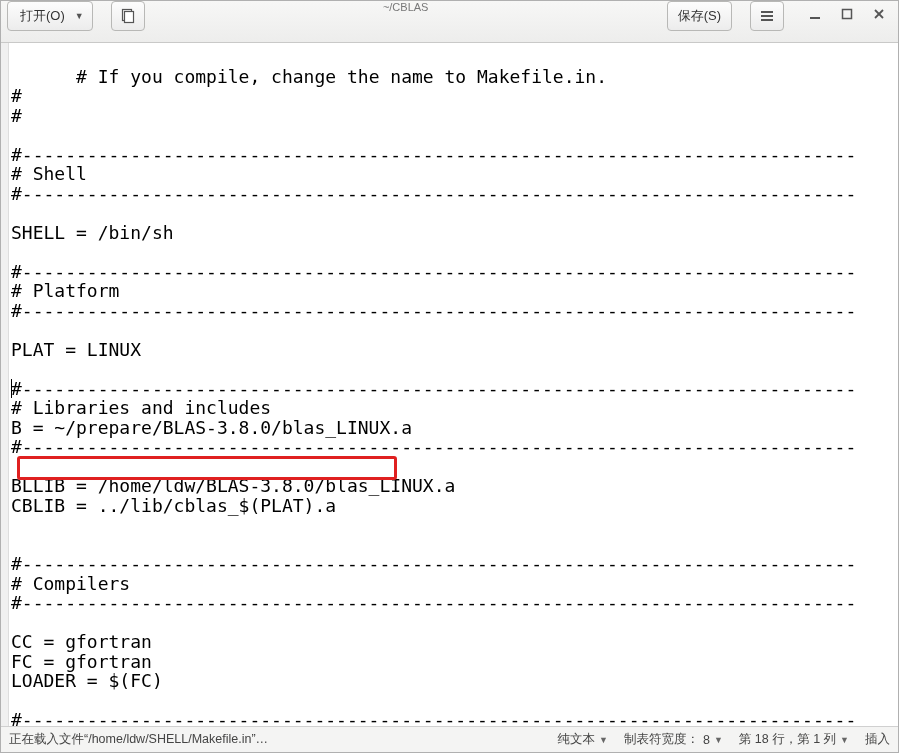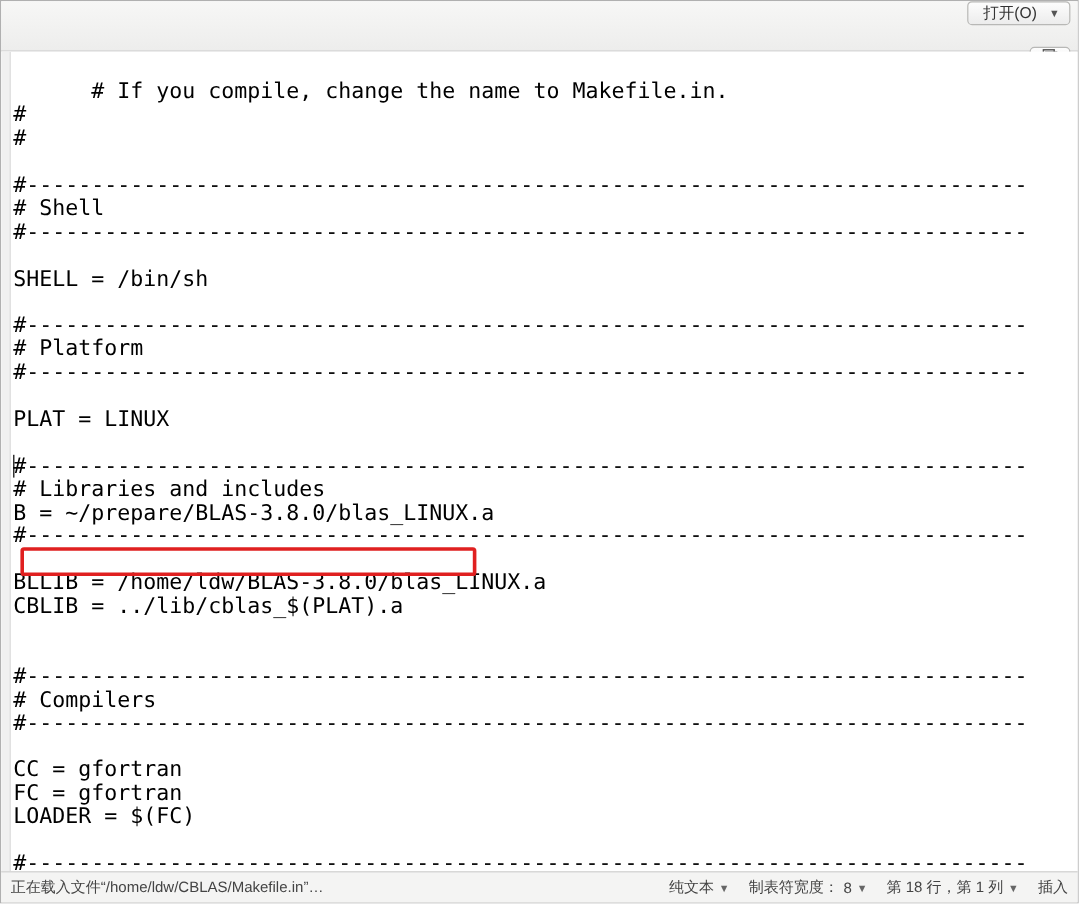--- a/index.html
+++ b/index.html
@@ -1,18 +1,18 @@
 <!DOCTYPE html>
 <html><head>
 <meta charset="utf-8">
 <style>
 * { margin:0; padding:0; box-sizing:border-box; }
 body { font-family: sans-serif; background:#fff; }
 .window { width:899px; height:753px; border:1px solid #b0b0b0; display:flex; flex-direction:column; background:#fff; }
-.headerbar { height:42px; background:linear-gradient(#f7f7f6,#ededec); border-bottom:1px solid #c9c9c8; display:flex; align-items:flex-end; padding:0 6px; gap:18px;flex-direction:column; }
+.headerbar { height:42px; background:linear-gradient(#f7f7f6,#ededec); border-bottom:1px solid #c9c9c8; display:flex; align-items:flex-start; padding:0 6px; gap:18px; }
 .btn { height:30px; background:linear-gradient(#fdfdfd,#ececec); border:1px solid #b8b8b6; border-radius:4px; display:flex; align-items:center; justify-content:center; font-size:13px; color:#333; cursor:pointer; padding:0 10px; }
 .open-btn { padding:0 8px 0 12px; gap:6px; }
 .open-btn .caret { font-size:9px; color:#555; margin-left:4px; }
 .icon-btn { width:34px; padding:0; }
 .titlearea { flex:1; text-align:center; }
 .title { font-size:13px; font-weight:bold; color:#333; }
 .subtitle { font-size:11px; color:#777; }
 .win-controls { display:flex; gap:6px; }
 .win-ctrl { width:26px; height:26px; display:flex; align-items:center; justify-content:center; font-size:13px; color:#555; cursor:pointer; }
 .editor-wrap { flex:1; display:flex; overflow:hidden; background:#fff; }
@@ -36,21 +36,20 @@
       <span>打开(O)</span>
       <span class="caret">▼</span>
     </div>
     <div class="btn icon-btn">
       <svg width="16" height="16" viewBox="0 0 16 16">
         <rect x="2.5" y="1.5" width="9" height="11" fill="none" stroke="#555" stroke-width="1.2"></rect>
         <rect x="4.5" y="3.5" width="9" height="11" fill="#fff" stroke="#555" stroke-width="1.2"></rect>
       </svg>
     </div>
     <div class="titlearea">
-      <div class="title">Makefile.in</div>
       <div class="subtitle">~/CBLAS</div>
     </div>
     <div class="btn">
       <span>保存(S)</span>
     </div>
     <div class="btn icon-btn">
       <svg width="16" height="16" viewBox="0 0 16 16">
         <rect x="2" y="3" width="12" height="2" fill="#555"></rect>
         <rect x="2" y="7" width="12" height="2" fill="#555"></rect>
         <rect x="2" y="11" width="12" height="2" fill="#555"></rect>
@@ -114,21 +113,21 @@
  
 #-----------------------------------------------------------------------------
 # Flags for Compilers
 #-----------------------------------------------------------------------------</span>
       <div class="cursor-line"></div>
       <div class="highlight-box" id="hl" style="left: 8px; top: 413px; width: 380px; height: 24px;"></div>
     </div>
   </div>
 
   <div class="statusbar">
-    <span>正在载入文件“/home/ldw/CBLAS/Makefile.in”…</span>
+    <span>正在载入文件“/home/ldw/SHELL/Makefile.in”…</span>
     <span class="spacer"></span>
     <span class="status-item">
       <span>纯文本</span>
       <span class="caret">▼</span>
     </span>
     <span class="status-item">
       <span>制表符宽度：</span>
       <span>8</span>
       <span class="caret">▼</span>
     </span>

